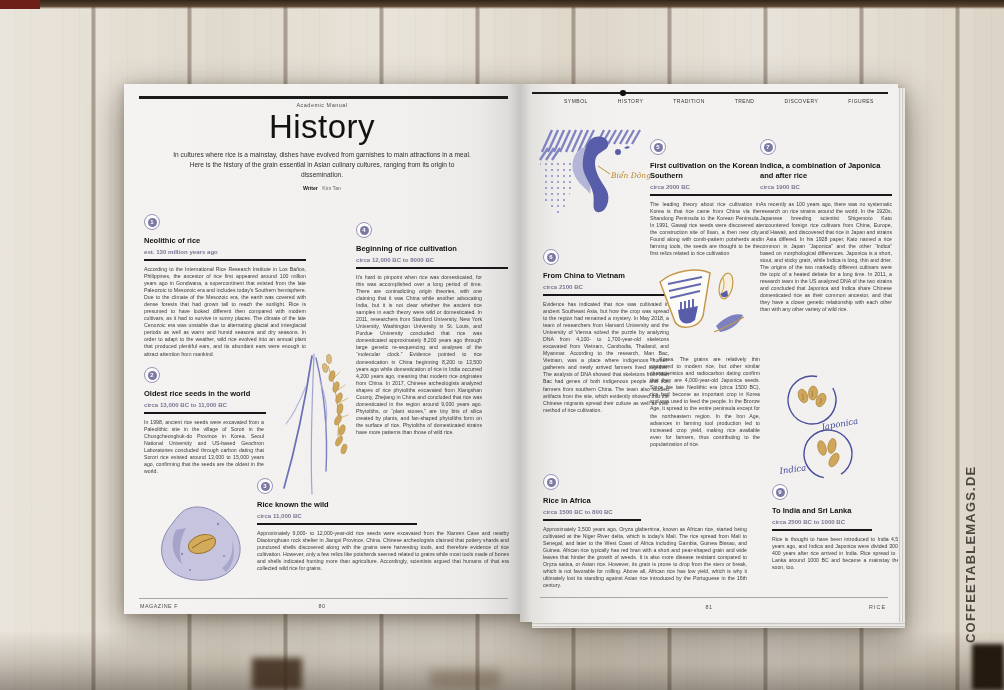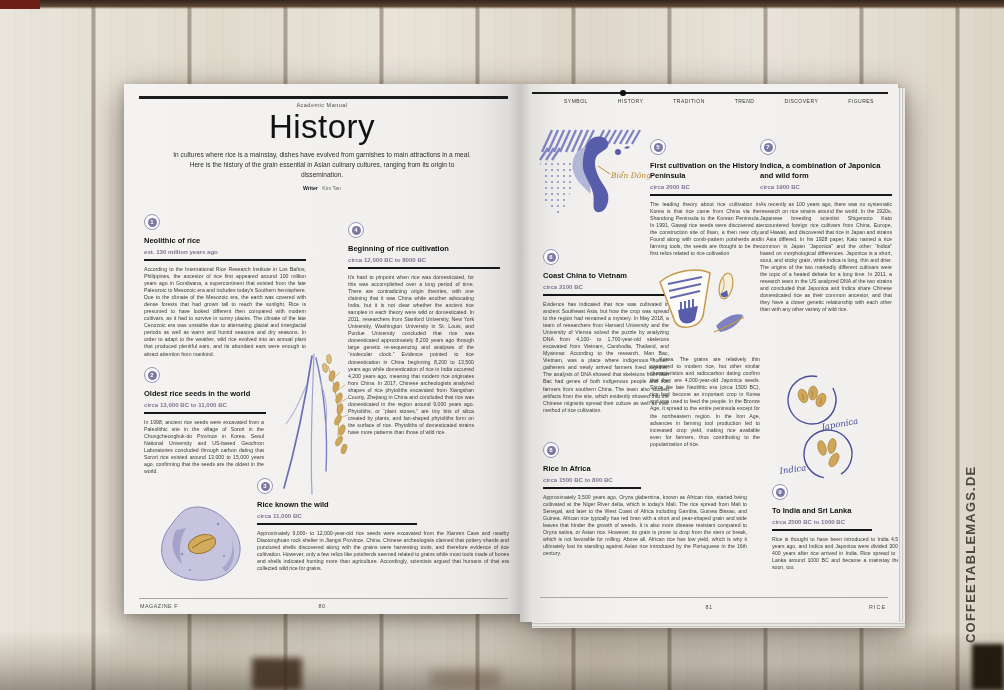--- a/index.html
+++ b/index.html
@@ -160,21 +160,21 @@
     <div class="sec" style="left:133px;top:394px;width:252px">
       <div class="badge">
           <i>3</i>
         </div>
       <h3>Rice known the wild</h3>
       <div class="date">circa 11,000 BC</div>
       <div class="rule" style="width:160px"></div>
       <p>Approximately 9,000- to 12,000-year-old rice seeds were excavated from the Xianren Cave and nearby Diaotonghuan rock shelter in Jiangxi Province, China. Chinese archeologists claimed that pottery shards and punctured shells discovered along with the grains were harvesting tools, and therefore evidence of rice cultivation. However, only a few relics like potsherds seemed related to grains while most tools made of bones and shells indicated hunting more than agriculture. Accordingly, scientists argued that humans of that era collected wild rice for grains.</p>
     </div>
 
-    <div class="sec" style="left:224px;top:138px;width:152px">
+    <div class="sec" style="left:232px;top:138px;width:152px">
       <div class="badge">
           <i>4</i>
         </div>
       <h3>Beginning of rice cultivation</h3>
       <div class="date">circa 12,000 BC to 8000 BC</div>
       <div class="rule"></div>
       <p style="width:126px">It's hard to pinpoint when rice was domesticated, for this was accomplished over a long period of time. There are contradicting origin theories, with one claiming that it was China while another advocating India, but it is not clear whether the ancient rice samples in each theory were wild or domesticated. In 2011, researchers from Stanford University, New York University, Washington University in St. Louis, and Purdue University concluded that rice was domesticated approximately 8,200 years ago through large genetic re-sequencing and analyses of the “molecular clock.” Evidence pointed to rice domestication in China beginning 8,200 to 13,500 years ago while domestication of rice in India occurred 4,200 years ago, meaning that modern rice originates from China. In 2017, Chinese archeologists analyzed shapes of rice phytoliths excavated from Xiangshan County, Zhejiang in China and concluded that rice was domesticated in the region around 9,000 years ago. Phytoliths, or “plant stones,” are tiny bits of silica created by plants, and fan-shaped phytoliths form on the surface of rice. Phytoliths of domesticated strains have more patterns than those of wild rice.</p>
     </div>
 
     <div class="footer-line" style="left:15px;right:12px;bottom:15px"></div>
@@ -226,31 +226,31 @@
       <circle cx="80" cy="26" r="3" fill="#585da9"></circle>
       <path d="M86,22 q3,-3 6,-1 q-2,3 -6,1 Z" fill="#585da9"></path>
       <line x1="60" y1="40" x2="72" y2="48" stroke="#c19136" stroke-width="1"></line>
       <text x="73" y="52" font-size="7.5" font-style="italic" font-family="DejaVu Serif, serif" fill="#b9872e">Biển Đông</text>
     </svg>
 
     <div class="sec" style="left:23px;top:165px;width:126px">
       <div class="badge">
           <i>6</i>
         </div>
-      <h3>Coast China to Vietnam</h3>
+      <h3>From China to Vietnam</h3>
       <div class="date">circa 2100 BC</div>
       <div class="rule"></div>
       <p>Evidence has indicated that rice was cultivated in ancient Southeast Asia, but how the crop was spread to the region had remained a mystery. In May 2018, a team of researchers from Harvard University and the University of Vienna solved the puzzle by analyzing DNA from 4,100- to 1,700-year-old skeletons excavated from Vietnam, Cambodia, Thailand, and Myanmar. According to the research, Man Bac, Vietnam, was a place where indigenous hunter-gatherers and newly arrived farmers lived together. The analysis of DNA showed that skeletons from Man Bac had genes of both indigenous people and rice farmers from southern China. The team also studied artifacts from the site, which evidently showed that the Chinese migrants spread their culture as well as their method of rice cultivation.</p>
     </div>
 
     <div class="sec" style="left:130px;top:55px;width:110px">
       <div class="badge">
           <i>5</i>
         </div>
-      <h3>First cultivation on the History Peninsula</h3>
+      <h3>First cultivation on the Korean Southern</h3>
       <div class="date">circa 2000 BC</div>
       <div class="rule"></div>
       <p>The leading theory about rice cultivation in Korea is that rice came from China via the Shandong Peninsula to the Korean Peninsula. In 1991, Gawaji rice seeds were discovered at the construction site of Ilsan, a then new city. Found along with comb-pattern potsherds and farming tools, the seeds are thought to be the first relics related to rice cultivation</p>
     </div>
 
     <svg class="illo" style="left:128px;top:178px" width="100" height="88" viewBox="0 0 100 88">
       <path d="M12,20 C26,8 50,5 62,11 L55,54 C51,66 33,69 27,60 Z" fill="#fcfbf8" stroke="#c49848" stroke-width="1.5"></path>
       <g stroke="#585da9" stroke-width="2" fill="none" opacity=".92">
         <path d="M20,22 L54,15"></path>
           <path d="M21,29 L53,22"></path>
@@ -271,21 +271,21 @@
     </svg>
 
     <div class="cont" style="position:absolute;left:130px;top:272px;width:110px">
       <p>in Korea. The grains are relatively thin compared to modern rice, but other similar characteristics and radiocarbon dating confirm that they are 4,000-year-old Japonica seeds. Since the late Neolithic era (circa 1500 BC), rice had become an important crop in Korea and was used to feed the people. In the Bronze Age, it spread to the entire peninsula except for the northeastern region. In the Iron Age, advances in farming tool production led to increased crop yield, making rice available even for farmers, thus contributing to the popularization of rice.</p>
     </div>
 
     <div class="sec" style="left:240px;top:55px;width:132px">
       <div class="badge">
           <i>7</i>
         </div>
-      <h3>Indica, a combination of Japonica and wild form</h3>
+      <h3>Indica, a combination of Japonica and after rice</h3>
       <div class="date">circa 1900 BC</div>
       <div class="rule"></div>
       <p>As recently as 100 years ago, there was no systematic research on rice strains around the world. In the 1920s, Japanese breeding scientist Shigemoto Kato encountered foreign rice cultivars from China, Europe, and Hawaii, and discovered that rice in Japan and strains in Asia differed. In his 1928 paper, Kato named a rice common in Japan “Japonica” and the other “Indica” based on morphological differences. Japonica is a short, stout, and sticky grain, while Indica is long, thin and drier. The origins of the two markedly different cultivars were the topic of a heated debate for a long time. In 2011, a research team in the US analyzed DNA of the two strains and concluded that Japonica and Indica share Chinese domesticated rice as their common ancestor, and that they have a closer genetic relationship with each other than with any other variety of wild rice.</p>
     </div>
 
     <svg class="illo" style="left:256px;top:286px" width="105" height="112" viewBox="0 0 105 112">
       <circle cx="36" cy="30" r="24" fill="none" stroke="#474c9b" stroke-width="1.4" stroke-dasharray="130 21" transform="rotate(-30 36 30)"></circle>
       <g fill="#cfa65a" stroke="#a07c34" stroke-width=".6">
         <ellipse cx="27" cy="26" rx="4.5" ry="7" transform="rotate(-20 27 26)"></ellipse>
         <ellipse cx="37" cy="23" rx="4.5" ry="7" transform="rotate(4 37 23)"></ellipse>
@@ -295,21 +295,21 @@
       <text x="46" y="60" transform="rotate(-10 46 60)" font-size="8.5" font-style="italic" font-family="DejaVu Serif, serif" fill="#474c9b">Japonica</text>
       <circle cx="52" cy="84" r="24" fill="none" stroke="#474c9b" stroke-width="1.4" stroke-dasharray="132 19" transform="rotate(100 52 84)"></circle>
       <g fill="#cfa65a" stroke="#a07c34" stroke-width=".6">
         <ellipse cx="46" cy="78" rx="4" ry="7.5" transform="rotate(-15 46 78)"></ellipse>
         <ellipse cx="56" cy="76" rx="4" ry="7.5" transform="rotate(10 56 76)"></ellipse>
         <ellipse cx="58" cy="90" rx="4" ry="7.5" transform="rotate(30 58 90)"></ellipse>
       </g>
       <text x="4" y="104" transform="rotate(-8 4 104)" font-size="8.5" font-style="italic" font-family="DejaVu Serif, serif" fill="#474c9b">Indica</text>
     </svg>
 
-    <div class="sec" style="left:23px;top:358px;width:204px">
+    <div class="sec" style="left:23px;top:390px;width:204px">
       <div class="badge">
           <i>8</i>
         </div>
       <h3>Rice in Africa</h3>
       <div class="date">circa 1500 BC to 800 BC</div>
       <div class="rule" style="width:98px"></div>
       <p>Approximately 3,500 years ago, Oryza glaberrima, known as African rice, started being cultivated at the Niger River delta, which is today's Mali. The rice spread from Mali to Senegal, and later to the West Coast of Africa including Gambia, Guinea Bissau, and Guinea. African rice typically has red bran with a short and pear-shaped grain and wide leaves that hinder the growth of weeds. It is also more disease resistant compared to Oryza sativa, or Asian rice. However, its grain is prone to drop from the stem or break, which is not favorable for milling. Above all, African rice has low yield, which is why it ultimately lost its standing against Asian rice introduced by the Portuguese in the 16th century.</p>
     </div>
 
     <div class="sec" style="left:252px;top:400px;width:132px">

